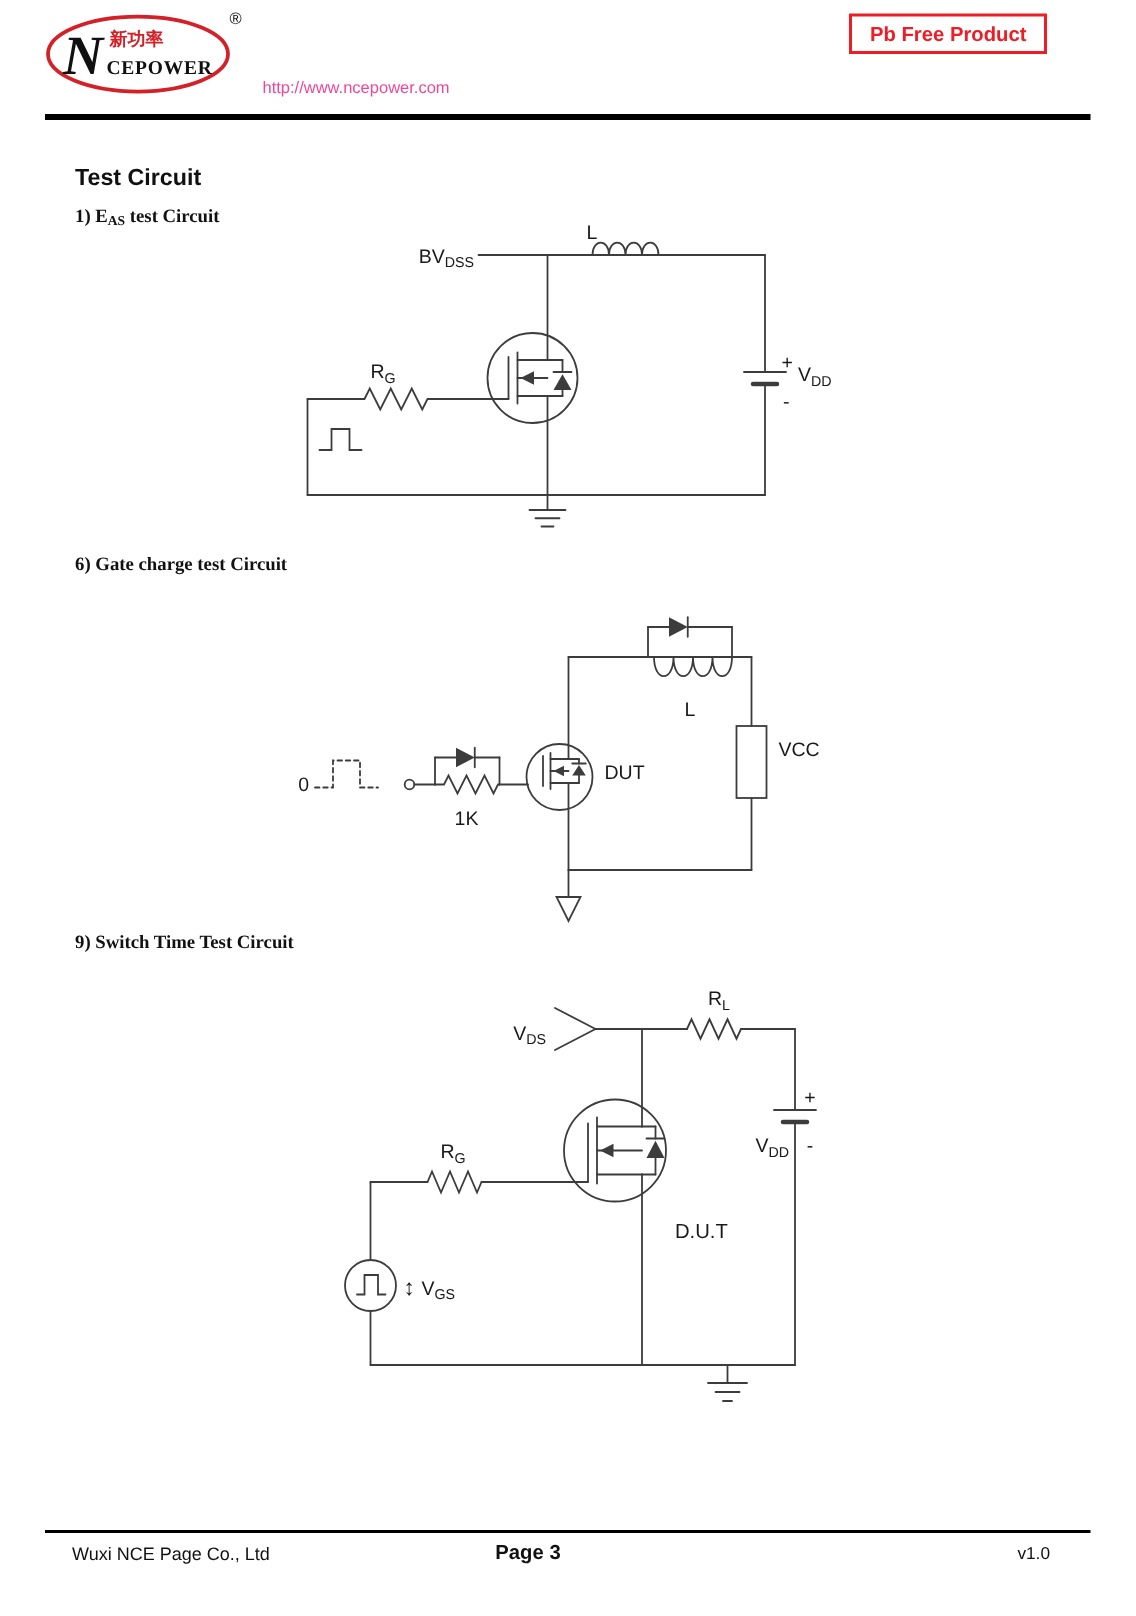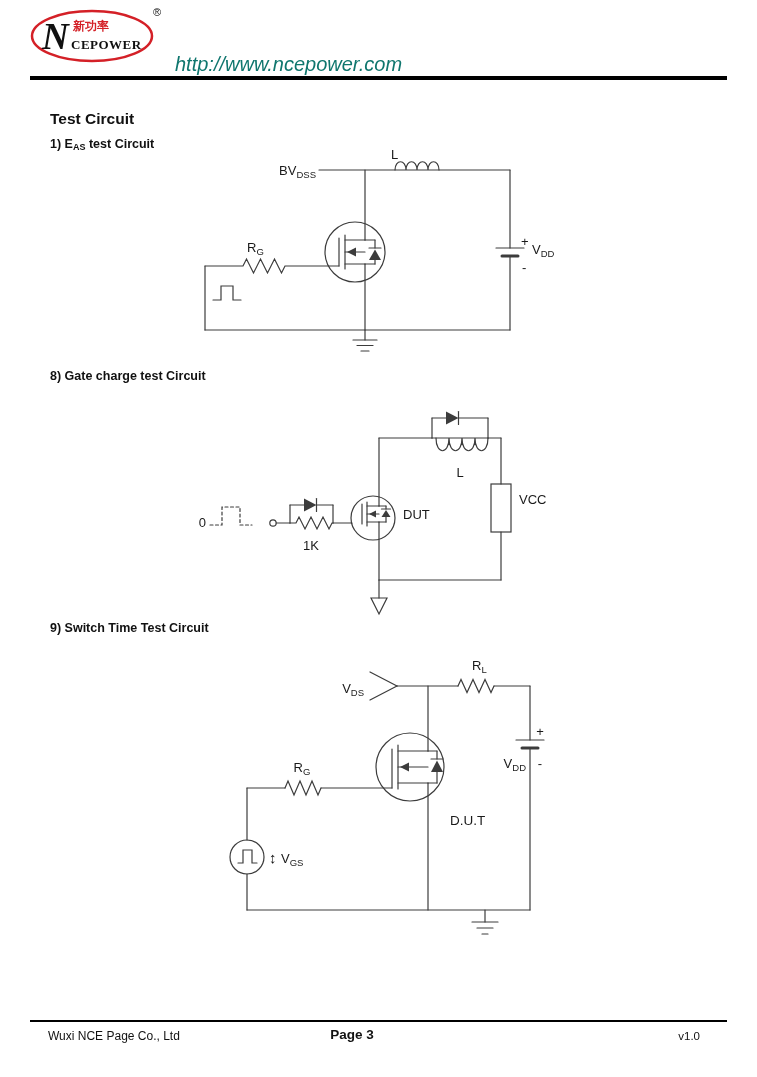--- a/index.html
+++ b/index.html
@@ -1,30 +1,30 @@
 <!DOCTYPE html>
 <html><head>
 <meta charset="utf-8">
 <style>
   * { margin:0; padding:0; box-sizing:border-box; }
   html,body { background:#ffffff; }
   body { font-family:"Liberation Sans", sans-serif; color:#111; }
   .page { position:relative; width:757px; height:1077px; background:#fff; overflow:hidden; }
   .abs { position:absolute; }
 
-  .url { left:175px; top:53px; font-size:20px; color:#0f766e;font-style:italic; }
+  .url { left:175px; top:53px; font-size:11px; color:#ec4899; }
   .badge {
     left:566px; top:9px; border:2px solid #ee1c25; color:#ee1c25;
     font-weight:bold; font-size:13.5px; padding:4px 12px; background:#fff;
   }
   .part { right:33px; top:40px; font-size:27px; letter-spacing:0.5px; color:#000; }
   .header-rule { left:30px; top:76px; width:697px; height:3.5px; background:#000; }
 
   .h-title { left:50px; top:110px; font-size:15.5px; font-weight:bold; }
-  .h-sec { font-size:12.5px; font-weight:bold; }
+  .h-sec { font-size:12.5px; font-weight:bold;font-family:Liberation Serif, serif; }
   .h-sec .subsc { font-size:9px; vertical-align:-2px; }
   .sec1 { left:50px; top:137px; }
   .sec2 { left:50px; top:369px; }
   .sec3 { left:50px; top:621px; }
 
   .ckt1 { left:155px; top:148px; }
   .ckt2 { left:170px; top:398px; }
   .ckt3 { left:150px; top:655px; }
 
   svg .wires { stroke:#3c3c3c; stroke-width:1.2; fill:none; stroke-linecap:round; }
@@ -45,20 +45,21 @@
 
   <svg class="abs" style="left:26px; top:4px;" width="140" height="62" viewBox="0 0 140 62">
     <ellipse cx="66" cy="32" rx="60" ry="25" fill="none" stroke="#d42027" stroke-width="2.5"></ellipse>
     <text x="16" y="45" font-family="Liberation Serif, serif" font-style="italic" font-weight="bold" font-size="37" fill="#101010">N</text>
     <text x="47" y="26" font-size="12" font-weight="bold" fill="#d42027">新功率</text>
     <text x="45" y="45" font-family="Liberation Serif, serif" font-weight="bold" font-size="13" fill="#101010" letter-spacing="0.5">CEPOWER</text>
     <text x="127" y="12" font-size="11" fill="#101010">®</text>
   </svg>
 
   <div class="abs url">http://www.ncepower.com</div>
+  <div class="abs badge">Pb Free Product</div>
   <div class="abs header-rule"></div>
 
   <div class="abs h-title">Test Circuit</div>
 
   <div class="abs h-sec sec1"><span>1) E</span><span class="subsc">AS</span><span> test Circuit</span></div>
 
   <svg class="abs ckt1" width="420" height="222" viewBox="0 0 420 222">
     <g class="wires">
 
       <line x1="164" y1="22" x2="355" y2="22"></line>
@@ -108,21 +109,21 @@
     <g class="lbl">
       <text x="161" y="27" text-anchor="end"><tspan>BV</tspan><tspan class="subsc" dy="3">DSS</tspan></text>
       <text x="236" y="11">L</text>
       <text x="92" y="104"><tspan>R</tspan><tspan class="subsc" dy="3">G</tspan></text>
       <text x="366" y="98">+</text>
       <text x="377" y="106"><tspan>V</tspan><tspan class="subsc" dy="3">DD</tspan></text>
       <text x="367" y="124">-</text>
     </g>
   </svg>
 
-  <div class="abs h-sec sec2">8) Gate charge test Circuit</div>
+  <div class="abs h-sec sec2">6) Gate charge test Circuit</div>
 
   <svg class="abs ckt2" width="420" height="230" viewBox="0 0 420 230">
     <g class="wires">
 
       <polyline points="40,127 52,127 52,109 70,109 70,127 82,127" stroke-dasharray="3 2.5"></polyline>
       <circle cx="103" cy="125" r="3.2"></circle>
       <line x1="106.2" y1="125" x2="120" y2="125"></line>
 
       <g>
         <line x1="120" y1="125" x2="120" y2="107"></line>

